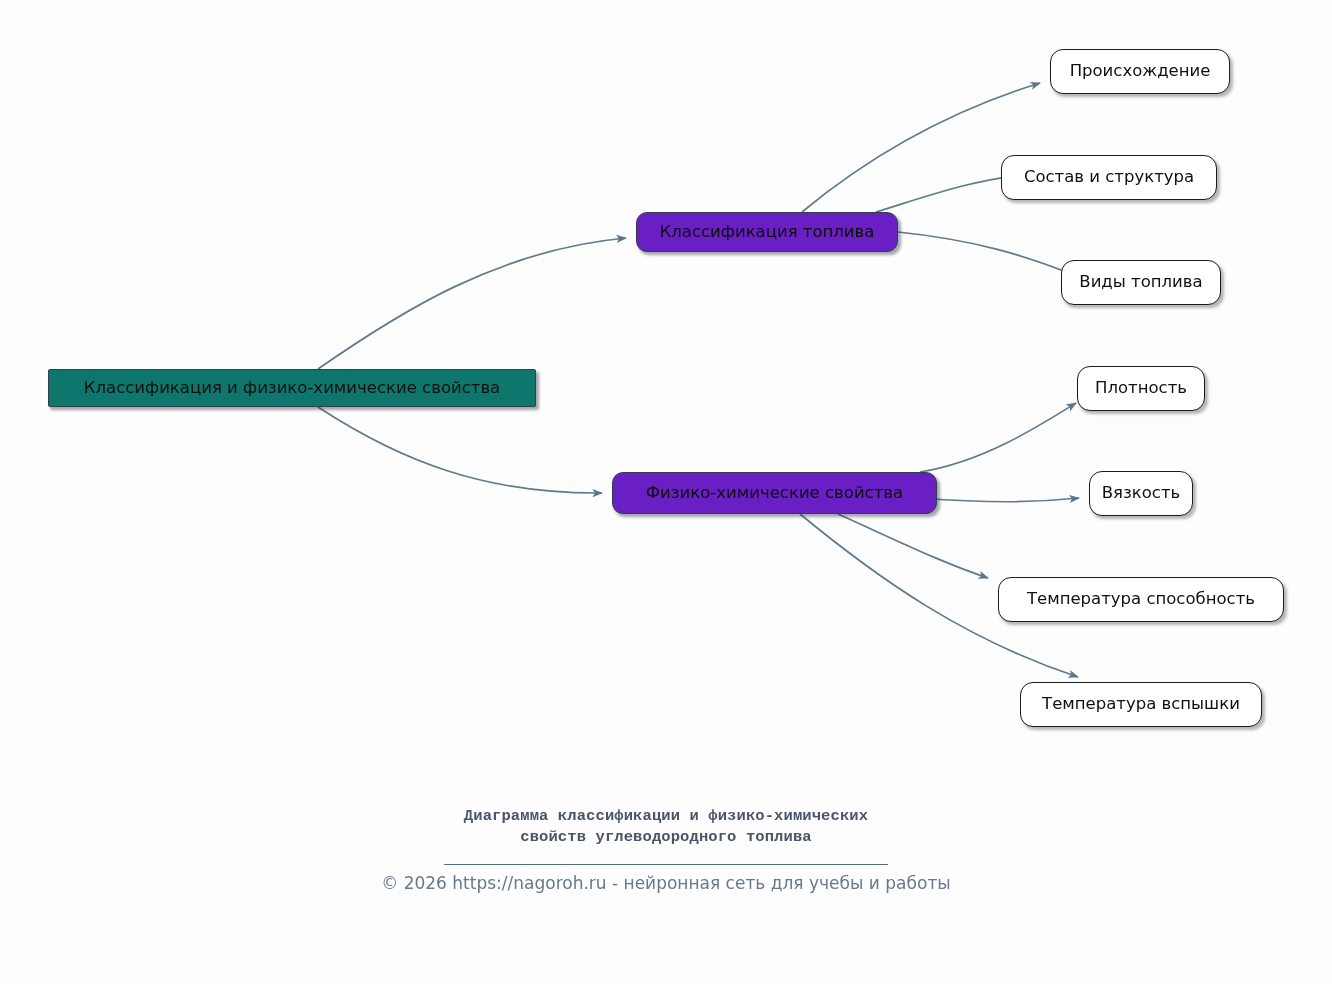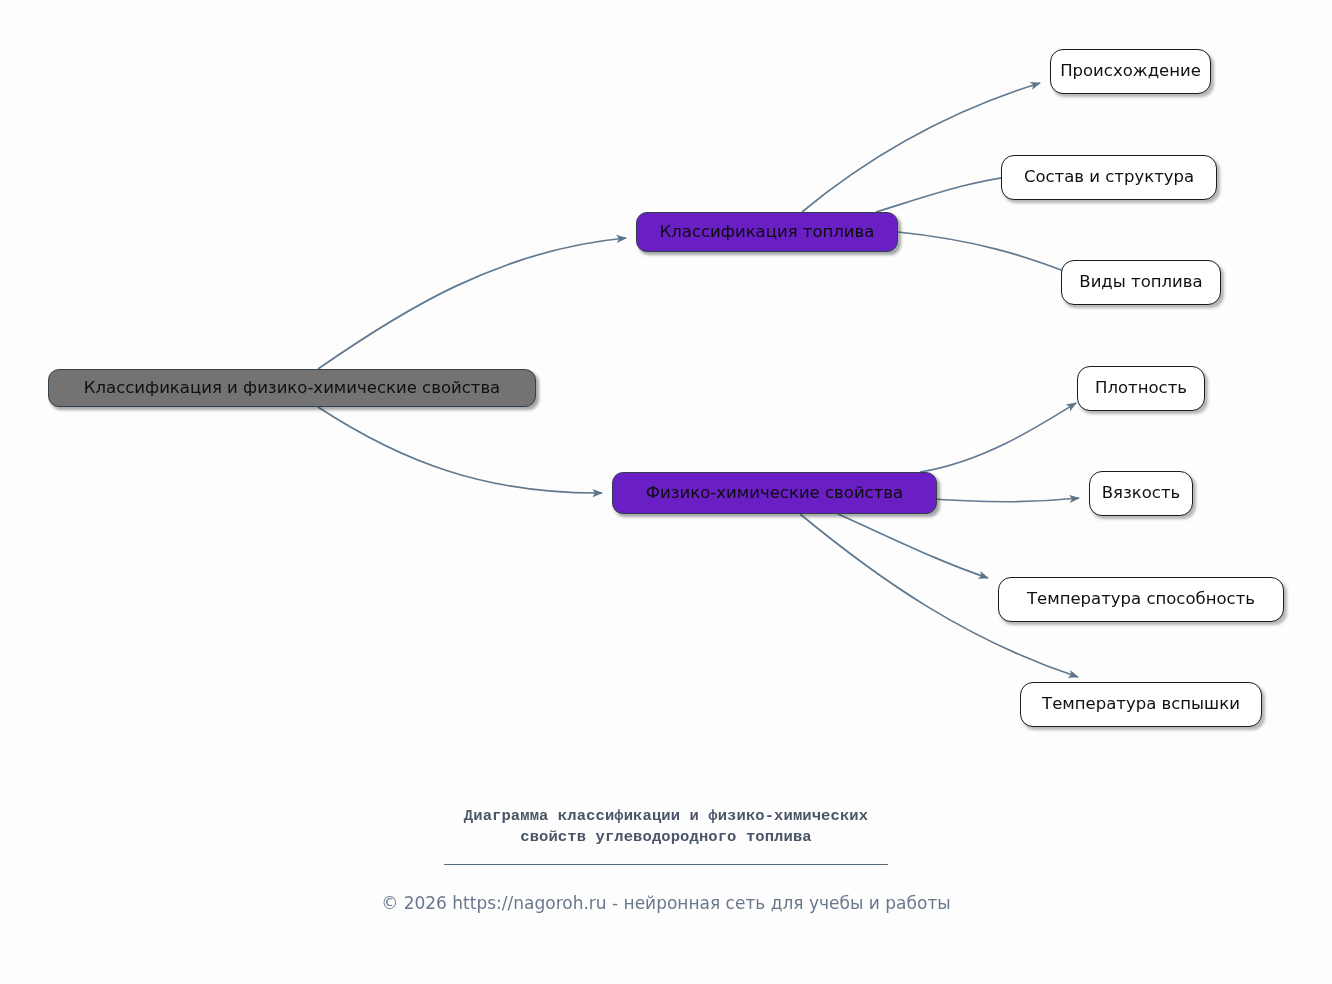--- a/index.html
+++ b/index.html
@@ -34,23 +34,23 @@
     position: absolute;
     box-sizing: border-box;
     display: flex;
     align-items: center;
     justify-content: center;
     text-align: center;
     white-space: nowrap;
     line-height: 1.1;
   }
   .node-root {
-    background: #737373;
+    background: #0f766e;
     border: 1.6px solid #33404a;
-    border-radius: 11px;
+    border-radius: 2px;
     color: #101010;
     font-size: 16.5px;
     box-shadow: 2.5px 3px 3px rgba(40,46,52,0.42);
   }
   .node-branch {
     background: #6a1fc4;
     border: 1.6px solid #33404a;
     border-radius: 11px;
     color: #0d0d0d;
     font-size: 16.5px;
@@ -79,21 +79,21 @@
     letter-spacing: 0.1px;
     font-family: Liberation Mono, monospace;
   }
   .caption-rule {
     width: 444px;
     height: 0;
     margin: 17px auto 0 auto;
     border-top: 1.6px solid #5b6b80;
   }
   .caption-footer {
-    margin-top: 28px;
+    margin-top: 8px;
     font-size: 17px;
     color: #69788c;
   }
 </style>
 </head>
 <body>
 
 <div id="canvas">
 
   <svg id="edge-layer" viewBox="0 0 1332 984" xmlns="http://www.w3.org/2000/svg">
@@ -120,21 +120,21 @@
   </div>
 
   <div class="node node-branch" style="left:636px; top:212px; width:262px; height:40px;">
     <span>Классификация топлива</span>
   </div>
 
   <div class="node node-branch" style="left:612px; top:472px; width:325px; height:42px;">
     <span>Физико-химические свойства</span>
   </div>
 
-  <div class="node node-leaf" style="left:1050px; top:49px; width:161px; height:45px;text-align:center;">
+  <div class="node node-leaf" style="left:1050px; top:49px; width:180px; height:45px;text-align:center;">
     <span>Происхождение</span>
   </div>
 
   <div class="node node-leaf" style="left:1001px; top:155px; width:216px; height:45px;">
     <span>Состав и структура</span>
   </div>
 
   <div class="node node-leaf" style="left:1077px; top:366px; width:128px; height:45px;">
     <span>Плотность</span>
   </div>

